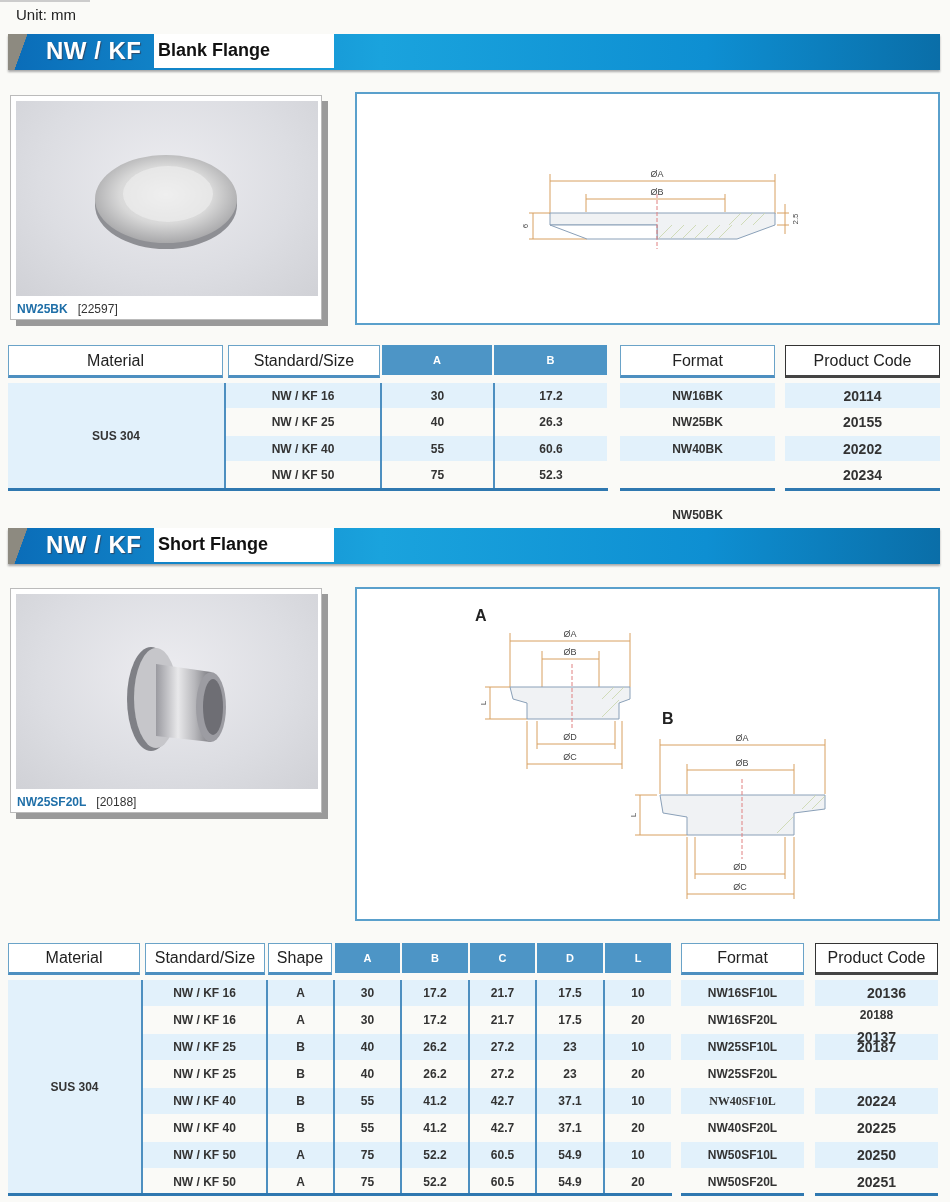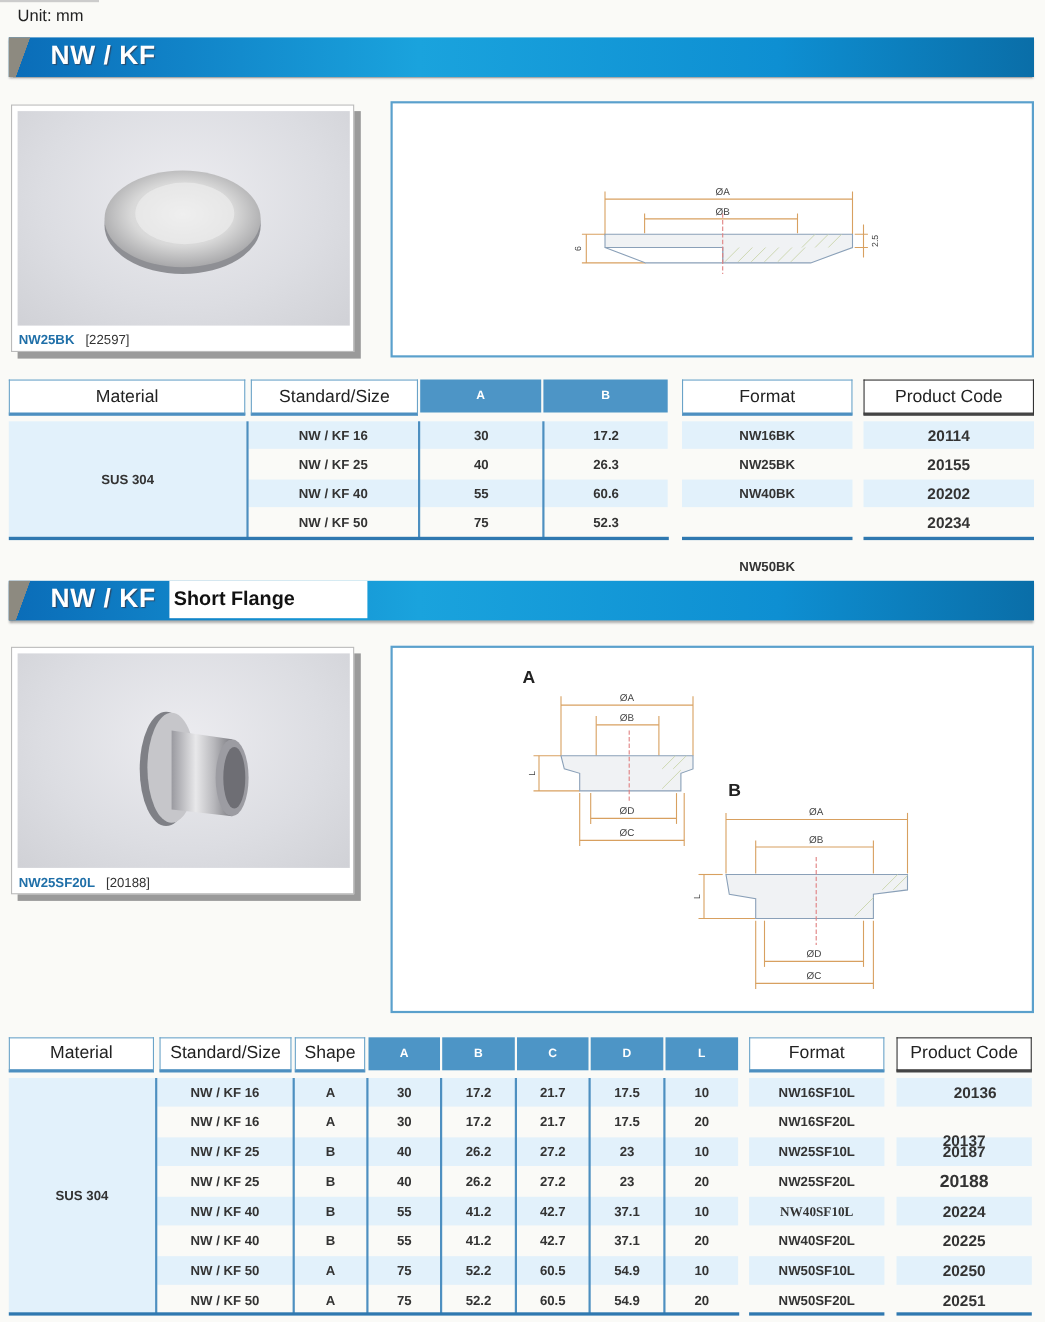--- a/index.html
+++ b/index.html
@@ -36,20 +36,23 @@
 </head>
 <body>
 
 <div class="page">
 
   <div class="unit-tab"></div>
   <div class="unit-label">Unit: mm</div>
 
   <div class="banner" style="top:34px;">
     <span class="banner-series">NW / KF</span>
+    <div class="banner-title-box">
+      <span class="banner-title">Blank Flange</span>
+    </div>
   </div>
 
   <div class="photo-frame" style="top:95px;">
     <div class="photo-inner">
       <svg width="302" height="195">
         <defs>
           <radialGradient id="disc1" cx="50%" cy="45%" r="55%">
             <stop offset="0%" stop-color="#f4f4f4"></stop>
             <stop offset="60%" stop-color="#d8d8d8"></stop>
             <stop offset="100%" stop-color="#a8a8aa"></stop>
@@ -335,21 +338,21 @@
         </div>
         <div>
           <div class="cell" style="left: 143px; top: 1061px; width: 123px; height: 26px;">NW / KF 25</div>
           <div class="cell" style="left: 268px; top: 1061px; width: 65px; height: 26px;">B</div>
           <div class="cell" style="left: 335px; top: 1061px; width: 65px; height: 26px;">40</div>
           <div class="cell" style="left: 402px; top: 1061px; width: 66px; height: 26px;">26.2</div>
           <div class="cell" style="left: 470px; top: 1061px; width: 65px; height: 26px;">27.2</div>
           <div class="cell" style="left: 537px; top: 1061px; width: 66px; height: 26px;">23</div>
           <div class="cell" style="left: 605px; top: 1061px; width: 66px; height: 26px;">20</div>
           <div class="cell" style="left: 681px; top: 1061px; width: 123px; height: 26px;">NW25SF20L</div>
-          <div class="cell" style="left: 815px; top: 1059px; width: 123px; height: 32px; font-size: 16px;">20188</div>
+          <div class="cell" style="left: 815px; top: 999px; width: 123px; height: 32px; font-size: 12px;">20188</div>
         </div>
         <div>
           <div class="cell" style="left: 143px; top: 1088px; width: 123px; height: 26px;">NW / KF 40</div>
           <div class="cell" style="left: 268px; top: 1088px; width: 65px; height: 26px;">B</div>
           <div class="cell" style="left: 335px; top: 1088px; width: 65px; height: 26px;">55</div>
           <div class="cell" style="left: 402px; top: 1088px; width: 66px; height: 26px;">41.2</div>
           <div class="cell" style="left: 470px; top: 1088px; width: 65px; height: 26px;">42.7</div>
           <div class="cell" style="left: 537px; top: 1088px; width: 66px; height: 26px;">37.1</div>
           <div class="cell" style="left: 605px; top: 1088px; width: 66px; height: 26px;">10</div>
           <div class="cell" style="left: 681px; top: 1088px; width: 123px; height: 26px; font-family: Liberation Serif, serif;">NW40SF10L</div>

